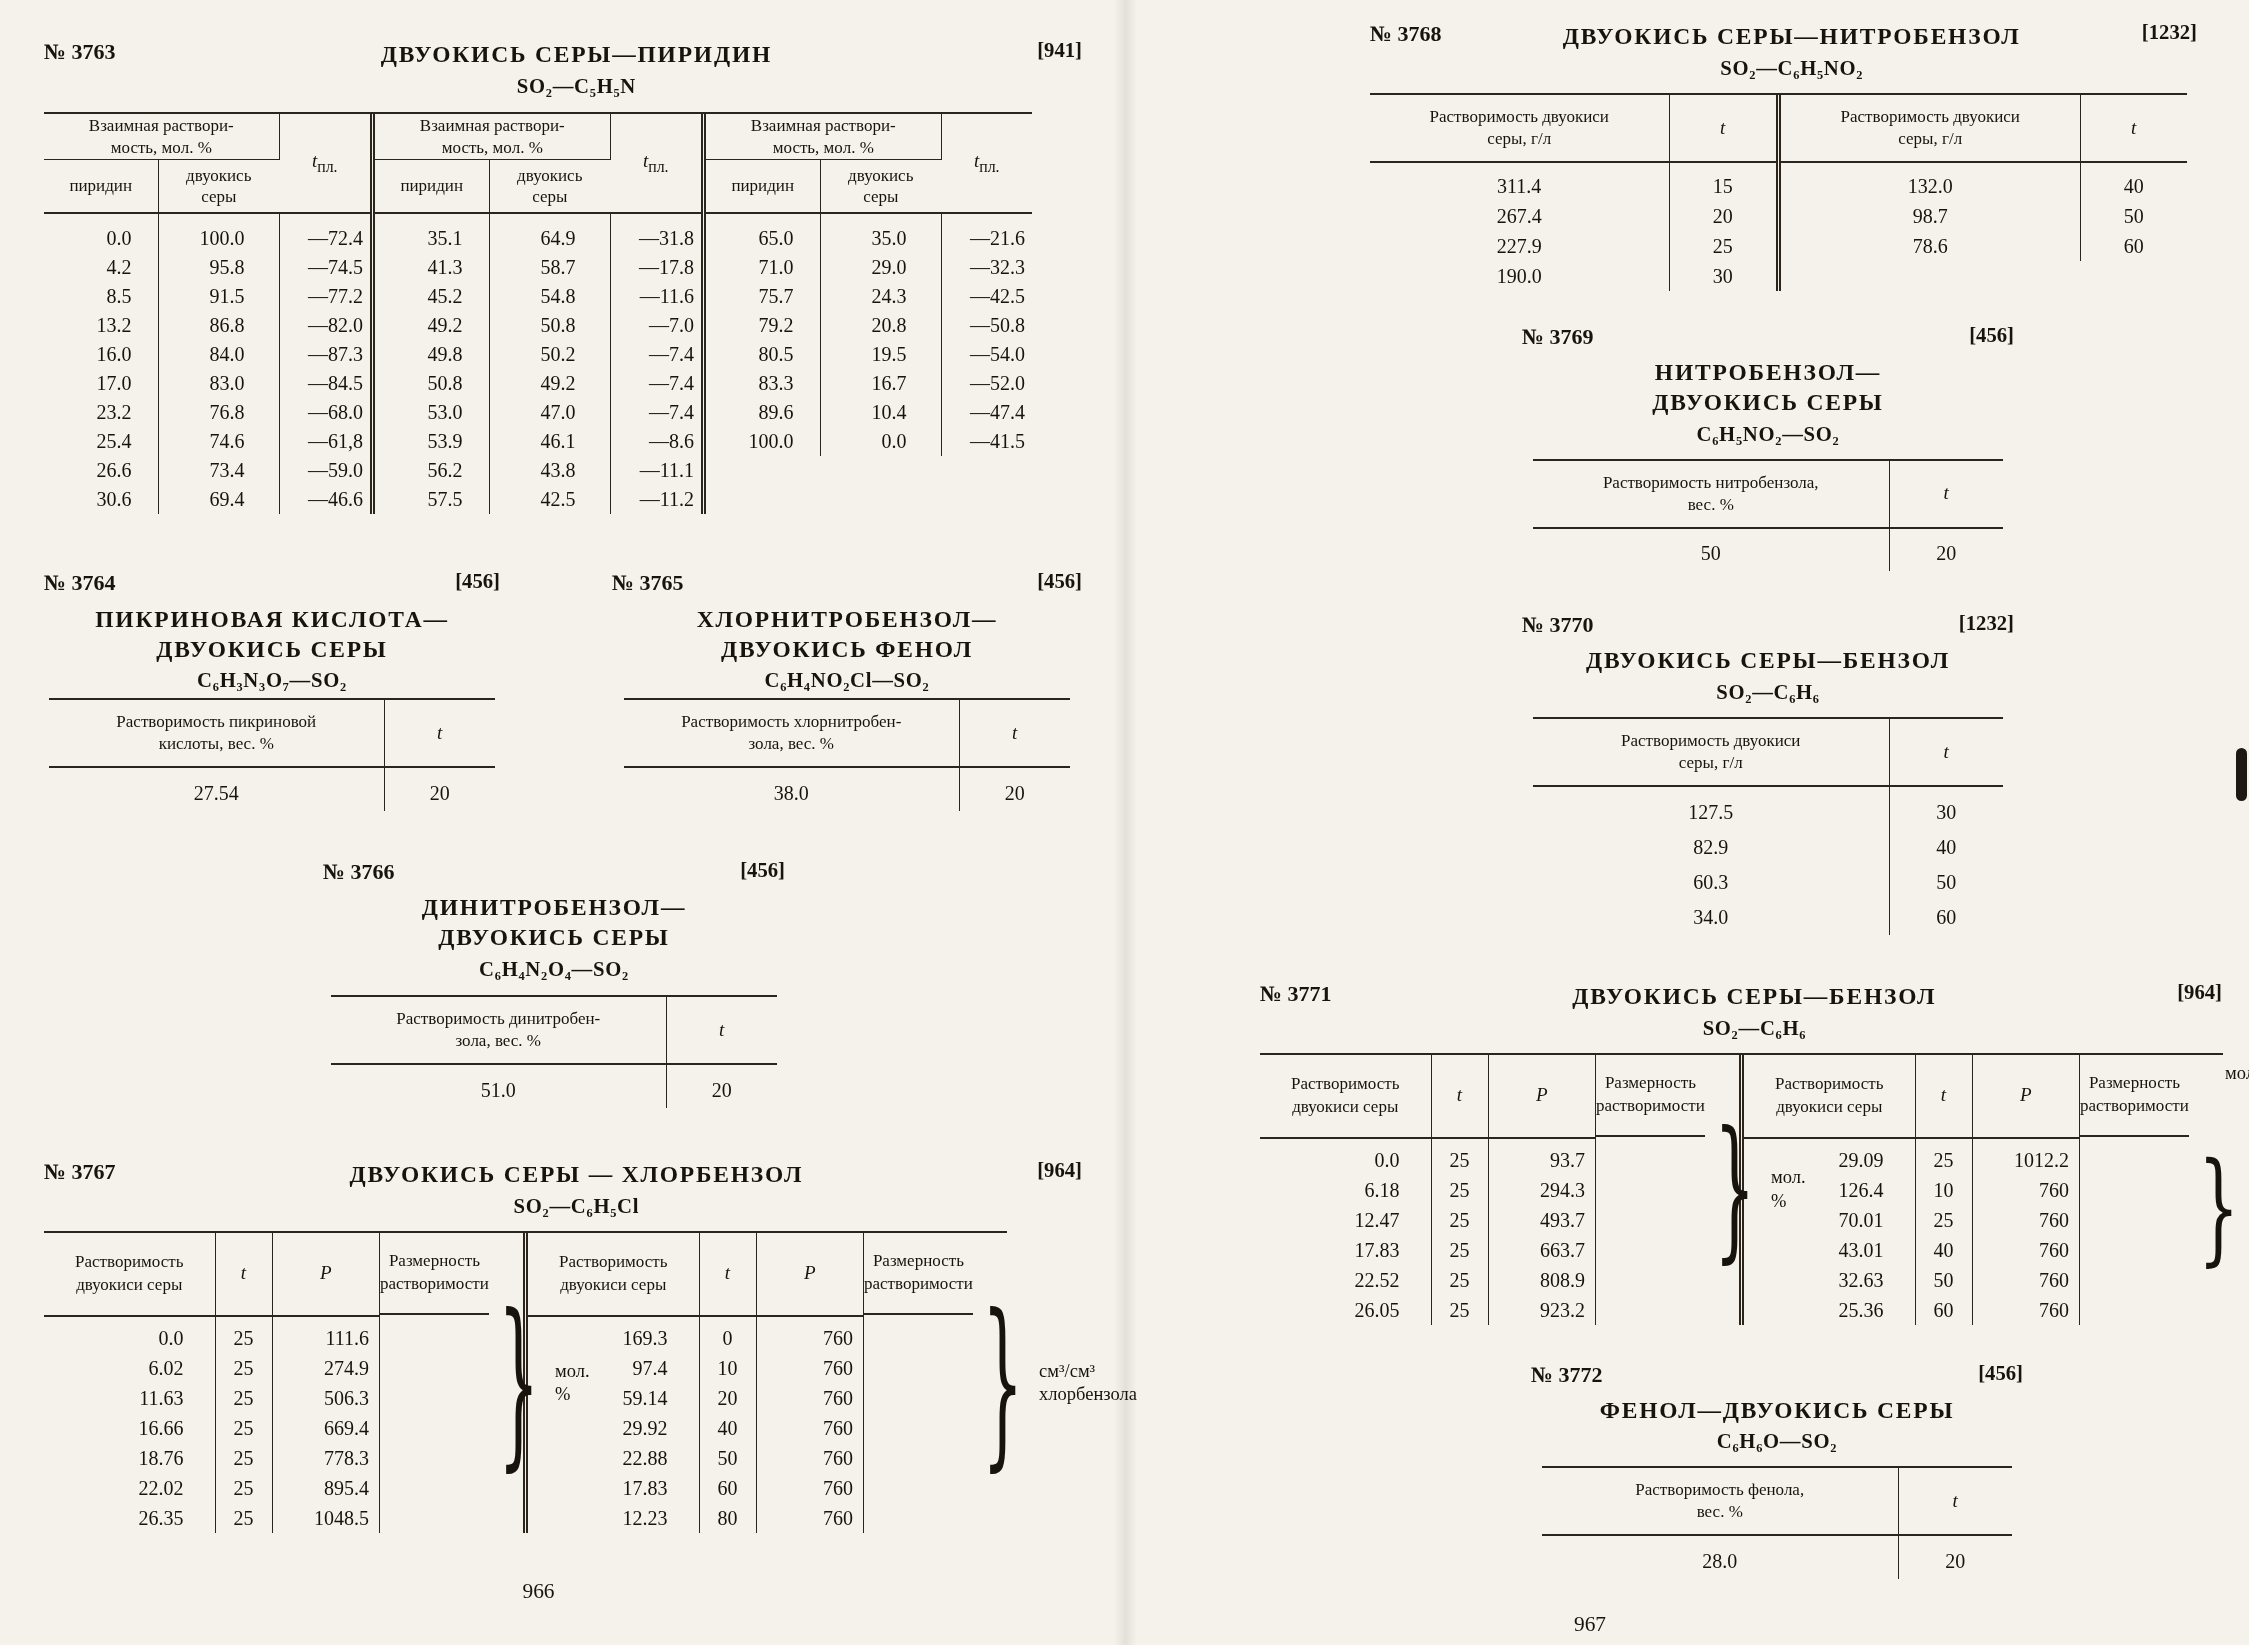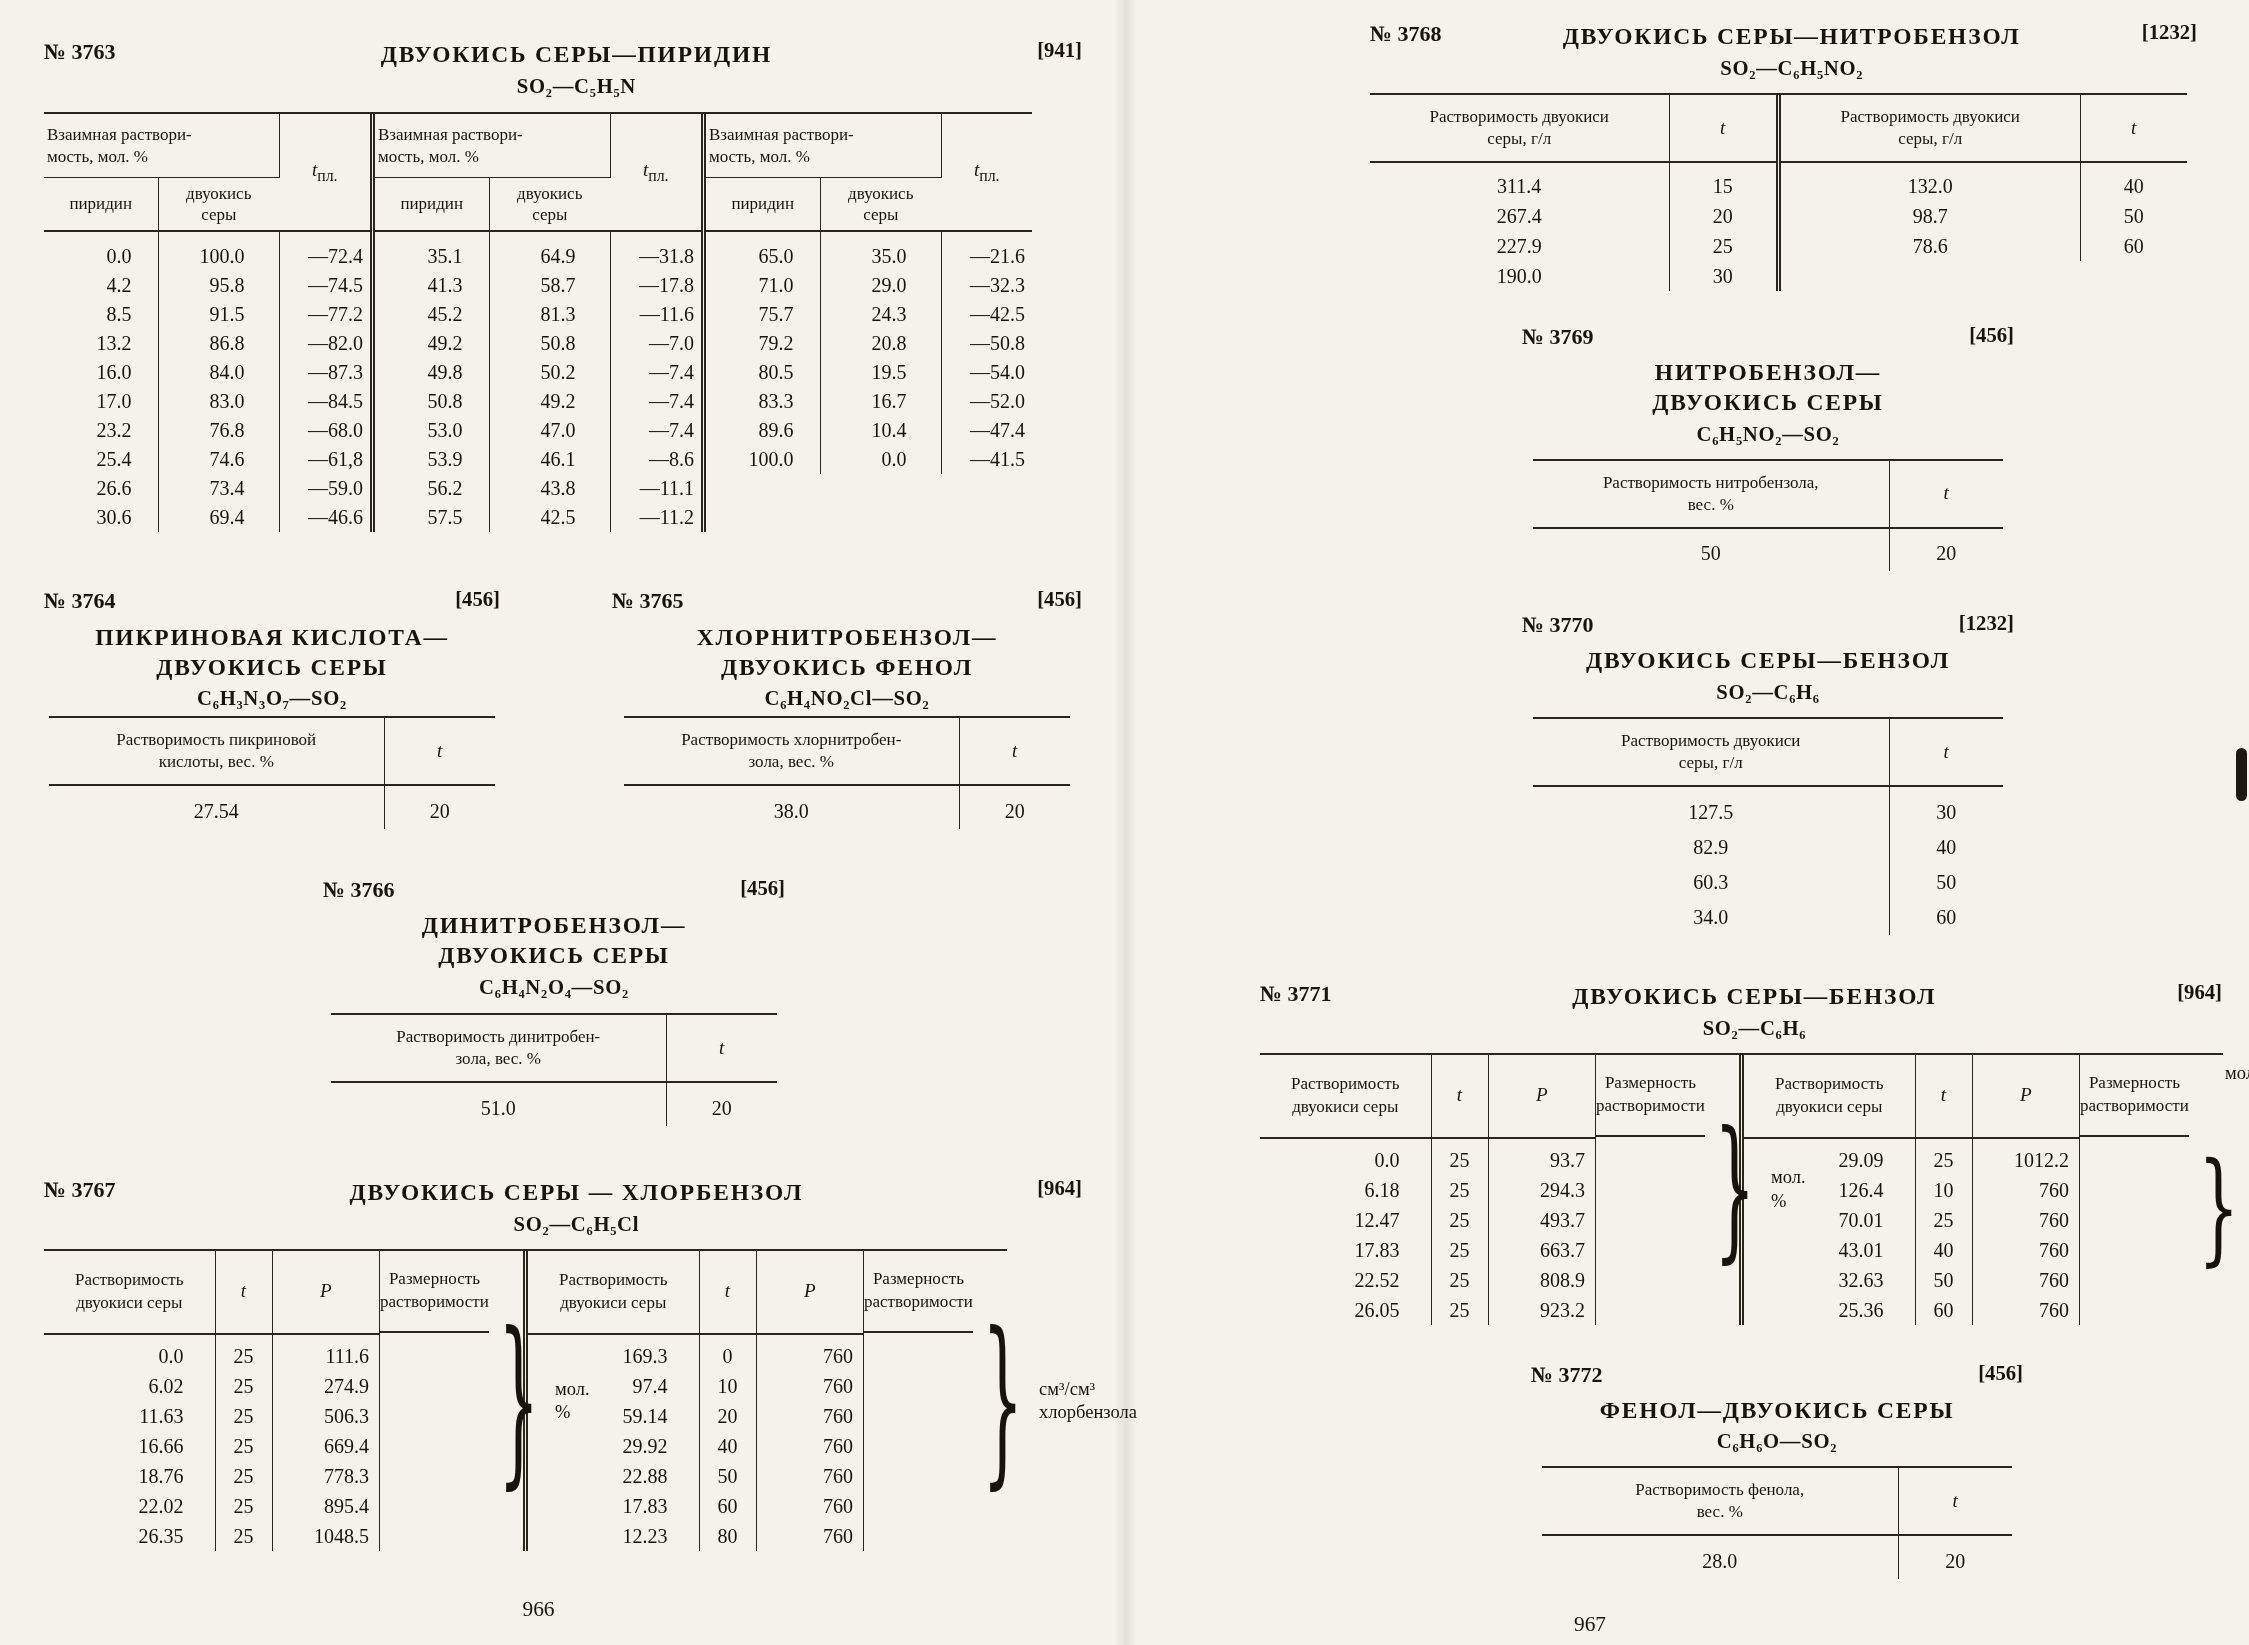--- a/index.html
+++ b/index.html
@@ -27,21 +27,21 @@
   .hdr2{display:flex;justify-content:space-between;align-items:flex-start;margin-bottom:7.1px;}
 
   .tblS th,.tbl67 th,.tbl63 th,.dimhead,.dimlabel,.title{white-space:pre-line;}
 
   
   .tblrow63{display:flex;border-top:2.9px solid #2b251c;margin-top:14.3px;width:max-content;}
   .grp63:not(:last-child){border-right:5px double #2b251c;}
   .tbl63{border-collapse:collapse;}
   .c63a{width:114px}.c63b{width:121px}.c63c{width:91px}
   .tbl63 th{font-weight:normal;font-size:17px;line-height:1.25;}
-  .tbl63 .mut{border-bottom:1.8px solid #2b251c;border-right:1.8px solid #2b251c;height:63px;vertical-align:middle;padding:0 2.9px;text-align:left;}
+  .tbl63 .mut{border-bottom:1.8px solid #2b251c;border-right:1.8px solid #2b251c;height:45px;vertical-align:middle;padding:0 2.9px;text-align:center;}
   .tbl63 .tpl{border-bottom:2.1px solid #2b251c;vertical-align:middle;font-size:19px;text-align:center;}
   .tbl63 .sub{border-bottom:2.1px solid #2b251c;height:50px;vertical-align:middle;text-align:center;}
   .tbl63 .sub + .sub{border-left:1.8px solid #2b251c;}
   .tbl63 td{font-size:20px;line-height:27px;text-align:right;}
   .tbl63 td:nth-child(2),.tbl63 td:nth-child(3){border-left:1.8px solid #2b251c;}
   .tbl63 td:nth-child(1){padding-right:26px;}
   .tbl63 td:nth-child(2){padding-right:34px;}
   .tbl63 td:nth-child(3){padding-right:7.1px;}
   .tbl63 tbody tr:first-child td{padding-top:11.4px;}
 
@@ -225,21 +225,21 @@
                   <td>64.9</td>
                   <td>—31.8</td>
                 </tr>
                 <tr>
                   <td>41.3</td>
                   <td>58.7</td>
                   <td>—17.8</td>
                 </tr>
                 <tr>
                   <td>45.2</td>
-                  <td>81.3</td>
+                  <td>54.8</td>
                   <td>—11.6</td>
                 </tr>
                 <tr>
                   <td>49.2</td>
                   <td>50.8</td>
                   <td>—7.0</td>
                 </tr>
                 <tr>
                   <td>49.8</td>
                   <td>50.2</td>

